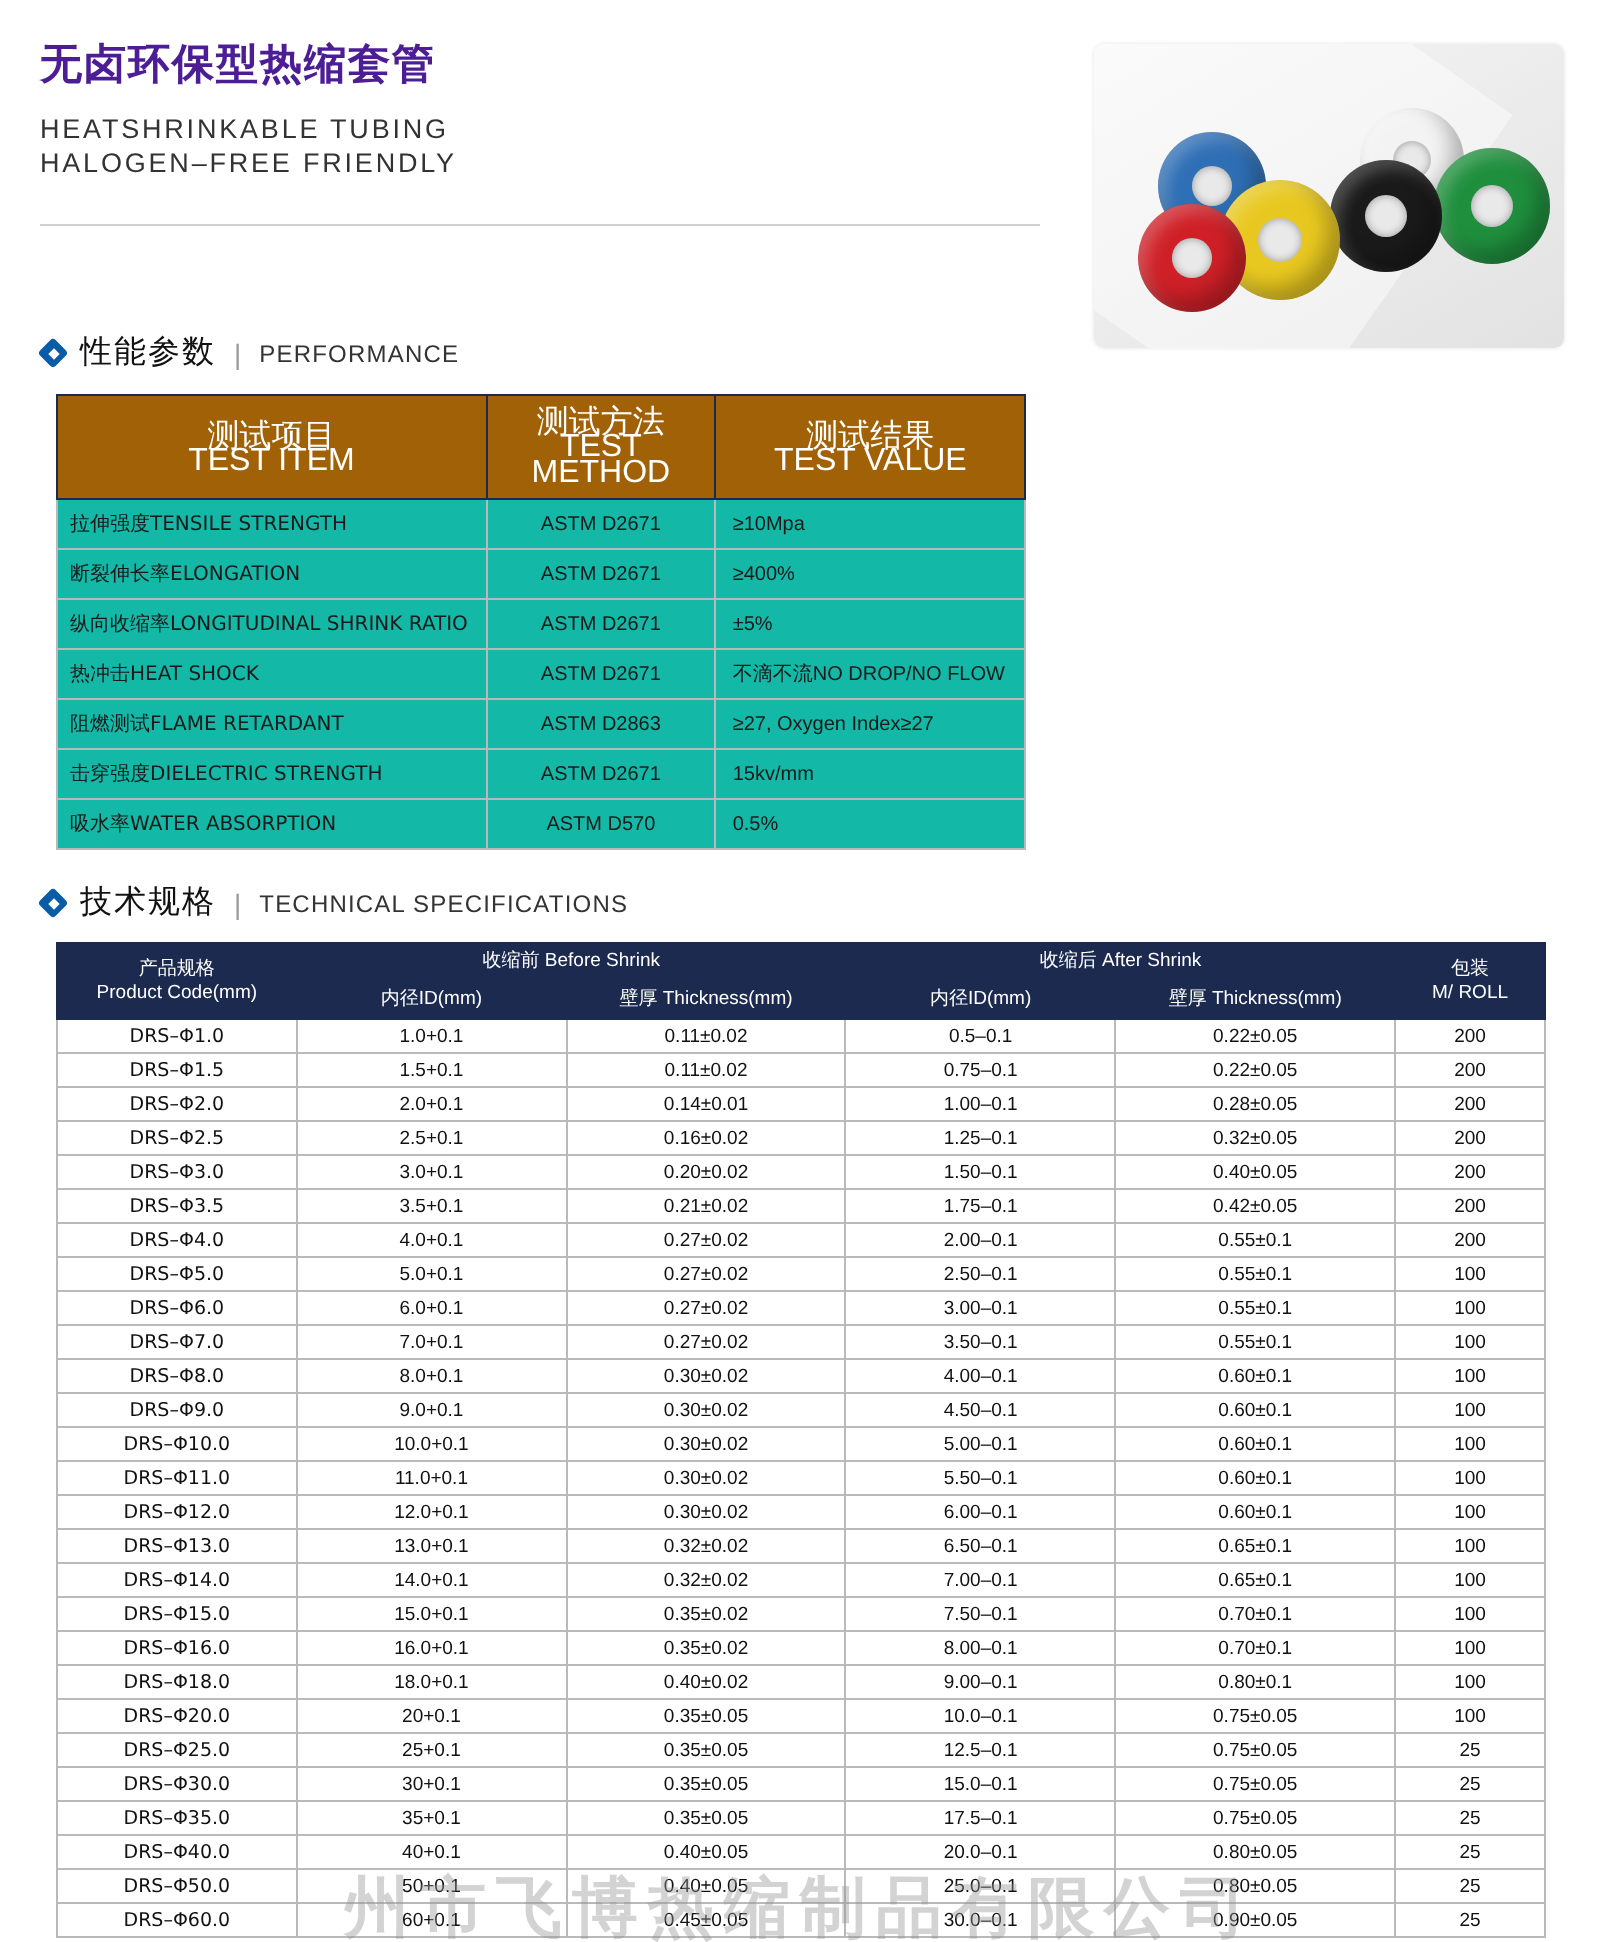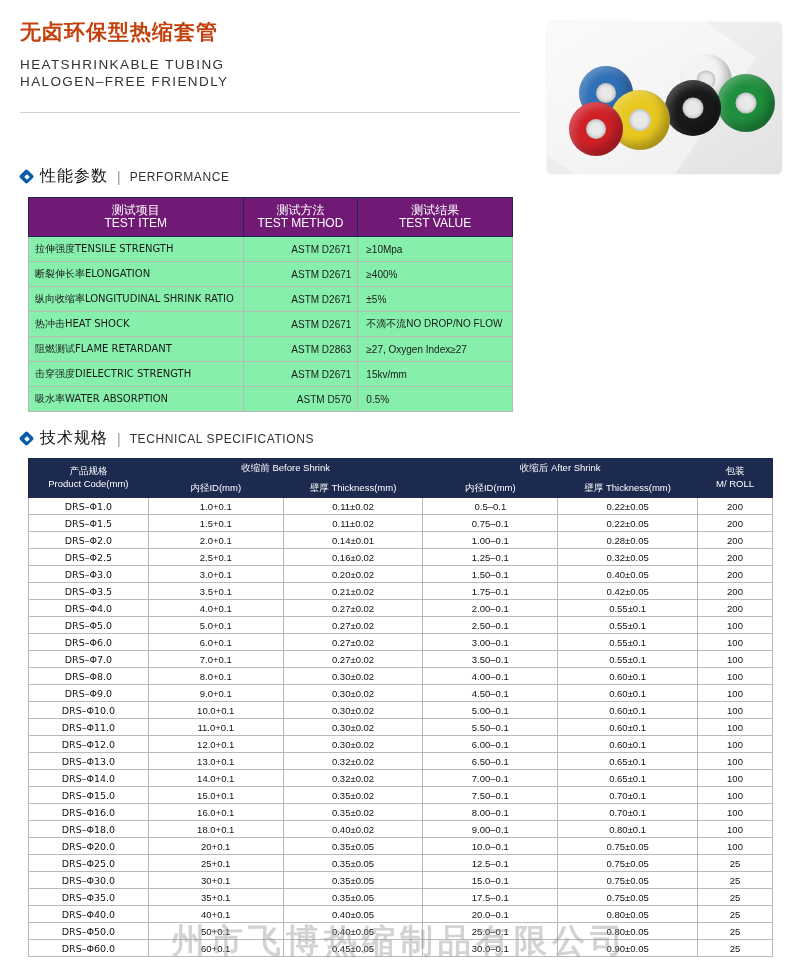--- a/index.html
+++ b/index.html
@@ -20,21 +20,21 @@
   
   .header {
     position: relative;
     padding: 18px 20px 0 20px;
     height: 160px;
   }
   .title-cn {
     font-size: 21px;
     font-weight: bold;
     letter-spacing: 1px;
-    color: #c2410c;
+    color: #4c1d95;
     margin: 0 0 10px 0;
     font-family: "DejaVu Sans", sans-serif;
   }
   .title-en {
     font-size: 13.5px;
     letter-spacing: 1.4px;
     color: #333;
     line-height: 17px;
     font-family: "Liberation Sans", sans-serif;
   }
@@ -129,39 +129,39 @@
   }
 
   
   .perf-wrap { padding: 10px 0 0 28px; }
   table.perf {
     border-collapse: collapse;
     width: 485px;
     font-size: 10px;
   }
   table.perf th {
-    background: #701a75;
+    background: #a16207;
     color: #fff;
     font-weight: normal;
     border: 1px solid #1b2a4e;
     padding: 6px 4px;
     line-height: 13px;
-    font-size: 12px;
+    font-size: 16px;
   }
   table.perf th .cn { display:block; font-family:"DejaVu Sans", sans-serif; }
   table.perf th .en { display:block; }
   table.perf td {
     border: 1px solid #b9b9b9;
     padding: 5px 6px;
     height: 22px;
     color: #1a1a1a;
-    background: #86efac;
+    background: #14b8a6;
   }
   table.perf td.c1 { width: 215px; text-align: left; font-family:"DejaVu Sans", sans-serif;}
-  table.perf td.c2 { width: 115px; text-align: right; }
+  table.perf td.c2 { width: 115px; text-align: center; }
   table.perf td.c3 { width: 155px; text-align: left; padding-left: 8px;}
 
   
   .spec-wrap { padding: 9px 0 0 28px; position: relative; }
   table.spec {
     border-collapse: collapse;
     width: 745px;
     font-size: 9.5px;
   }
   table.spec th {

